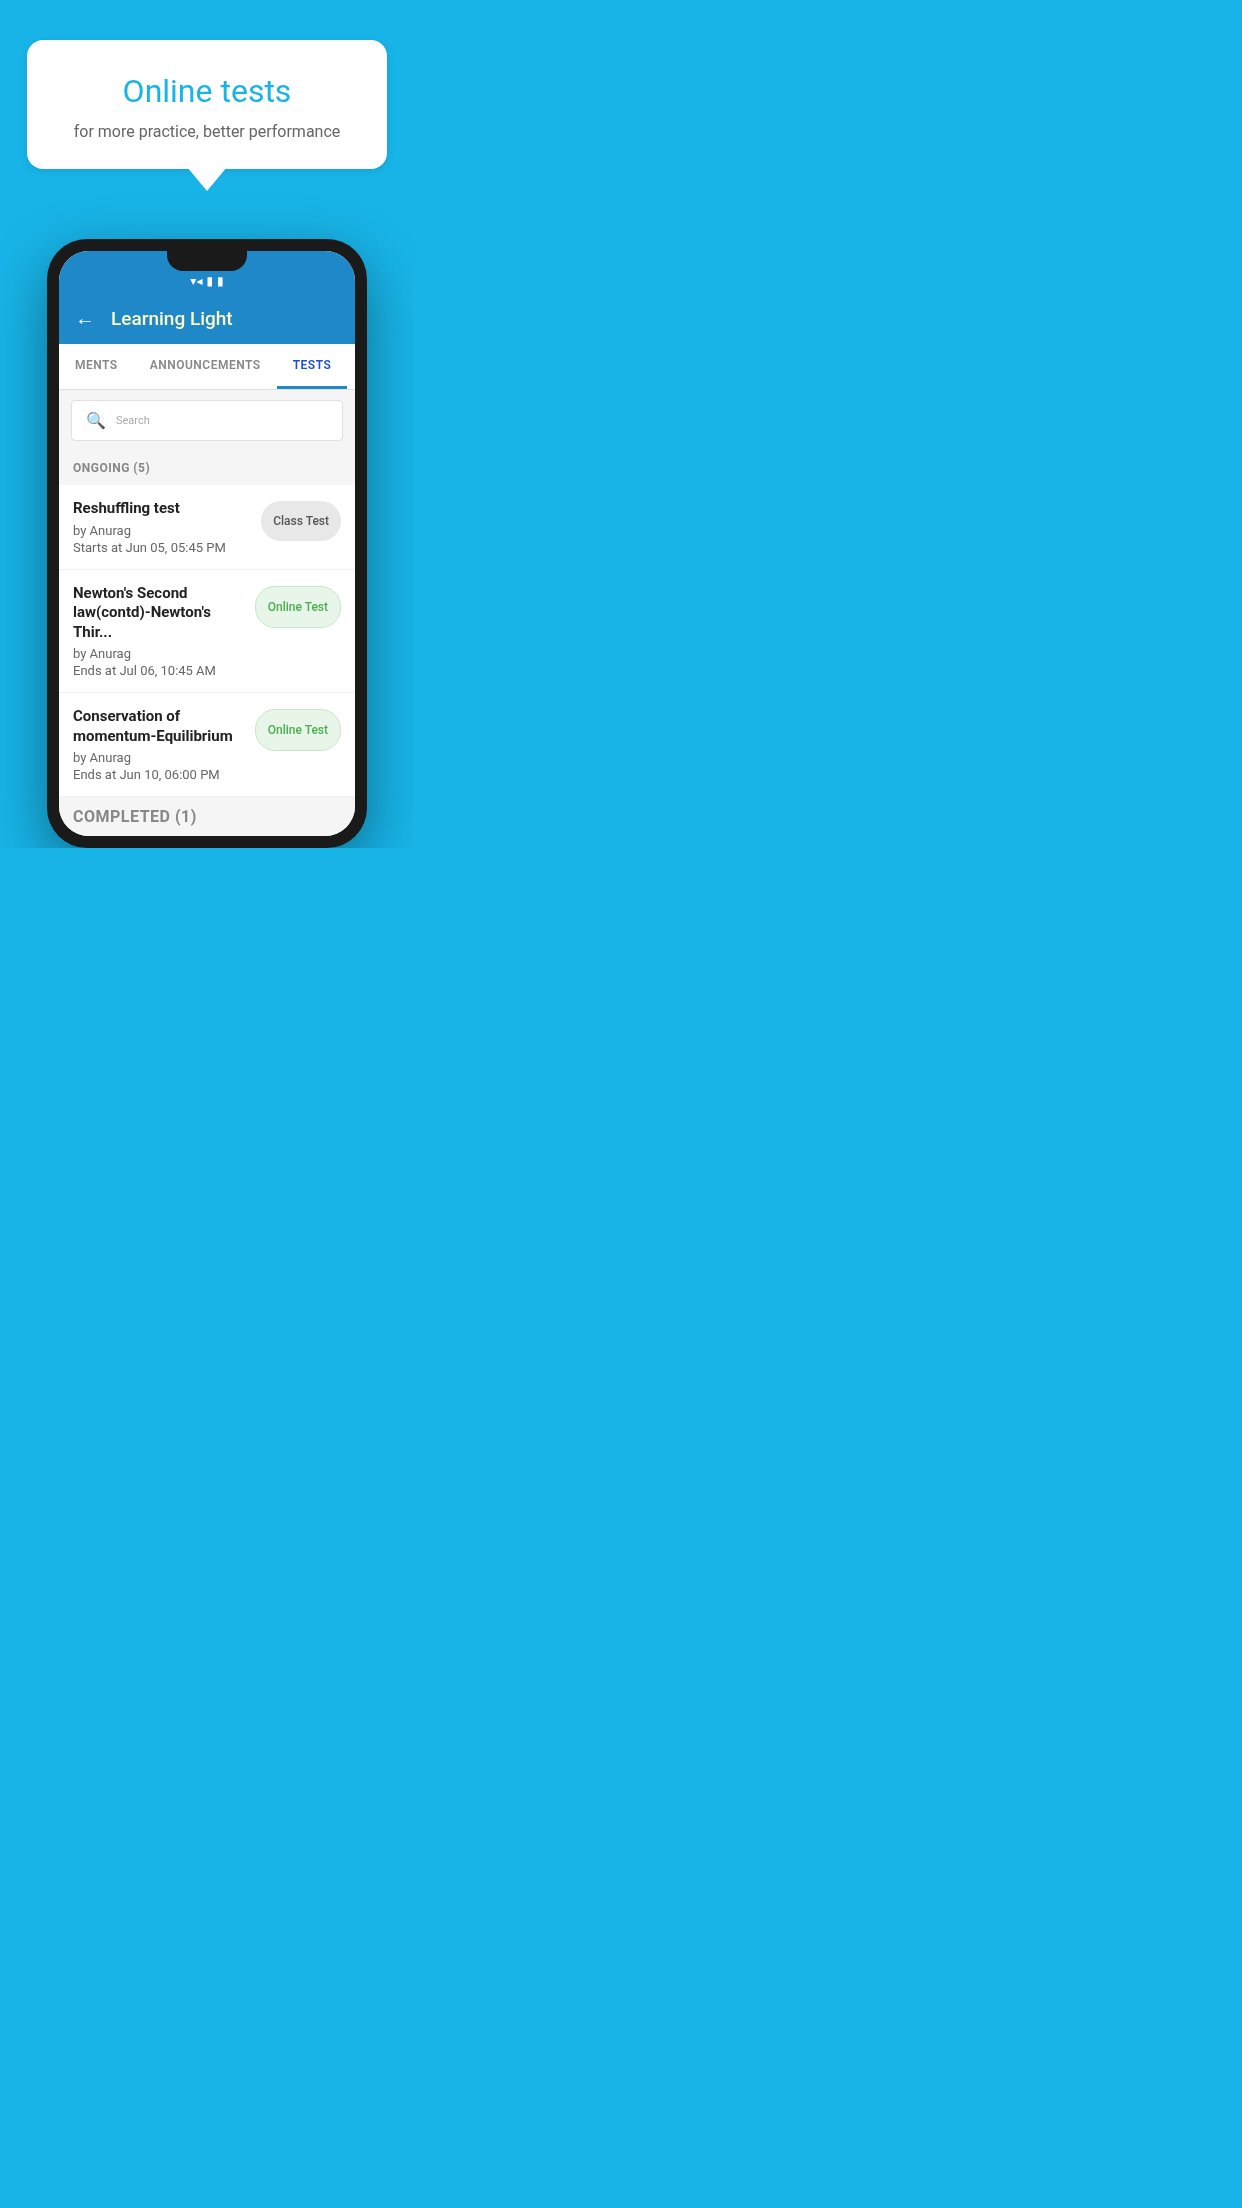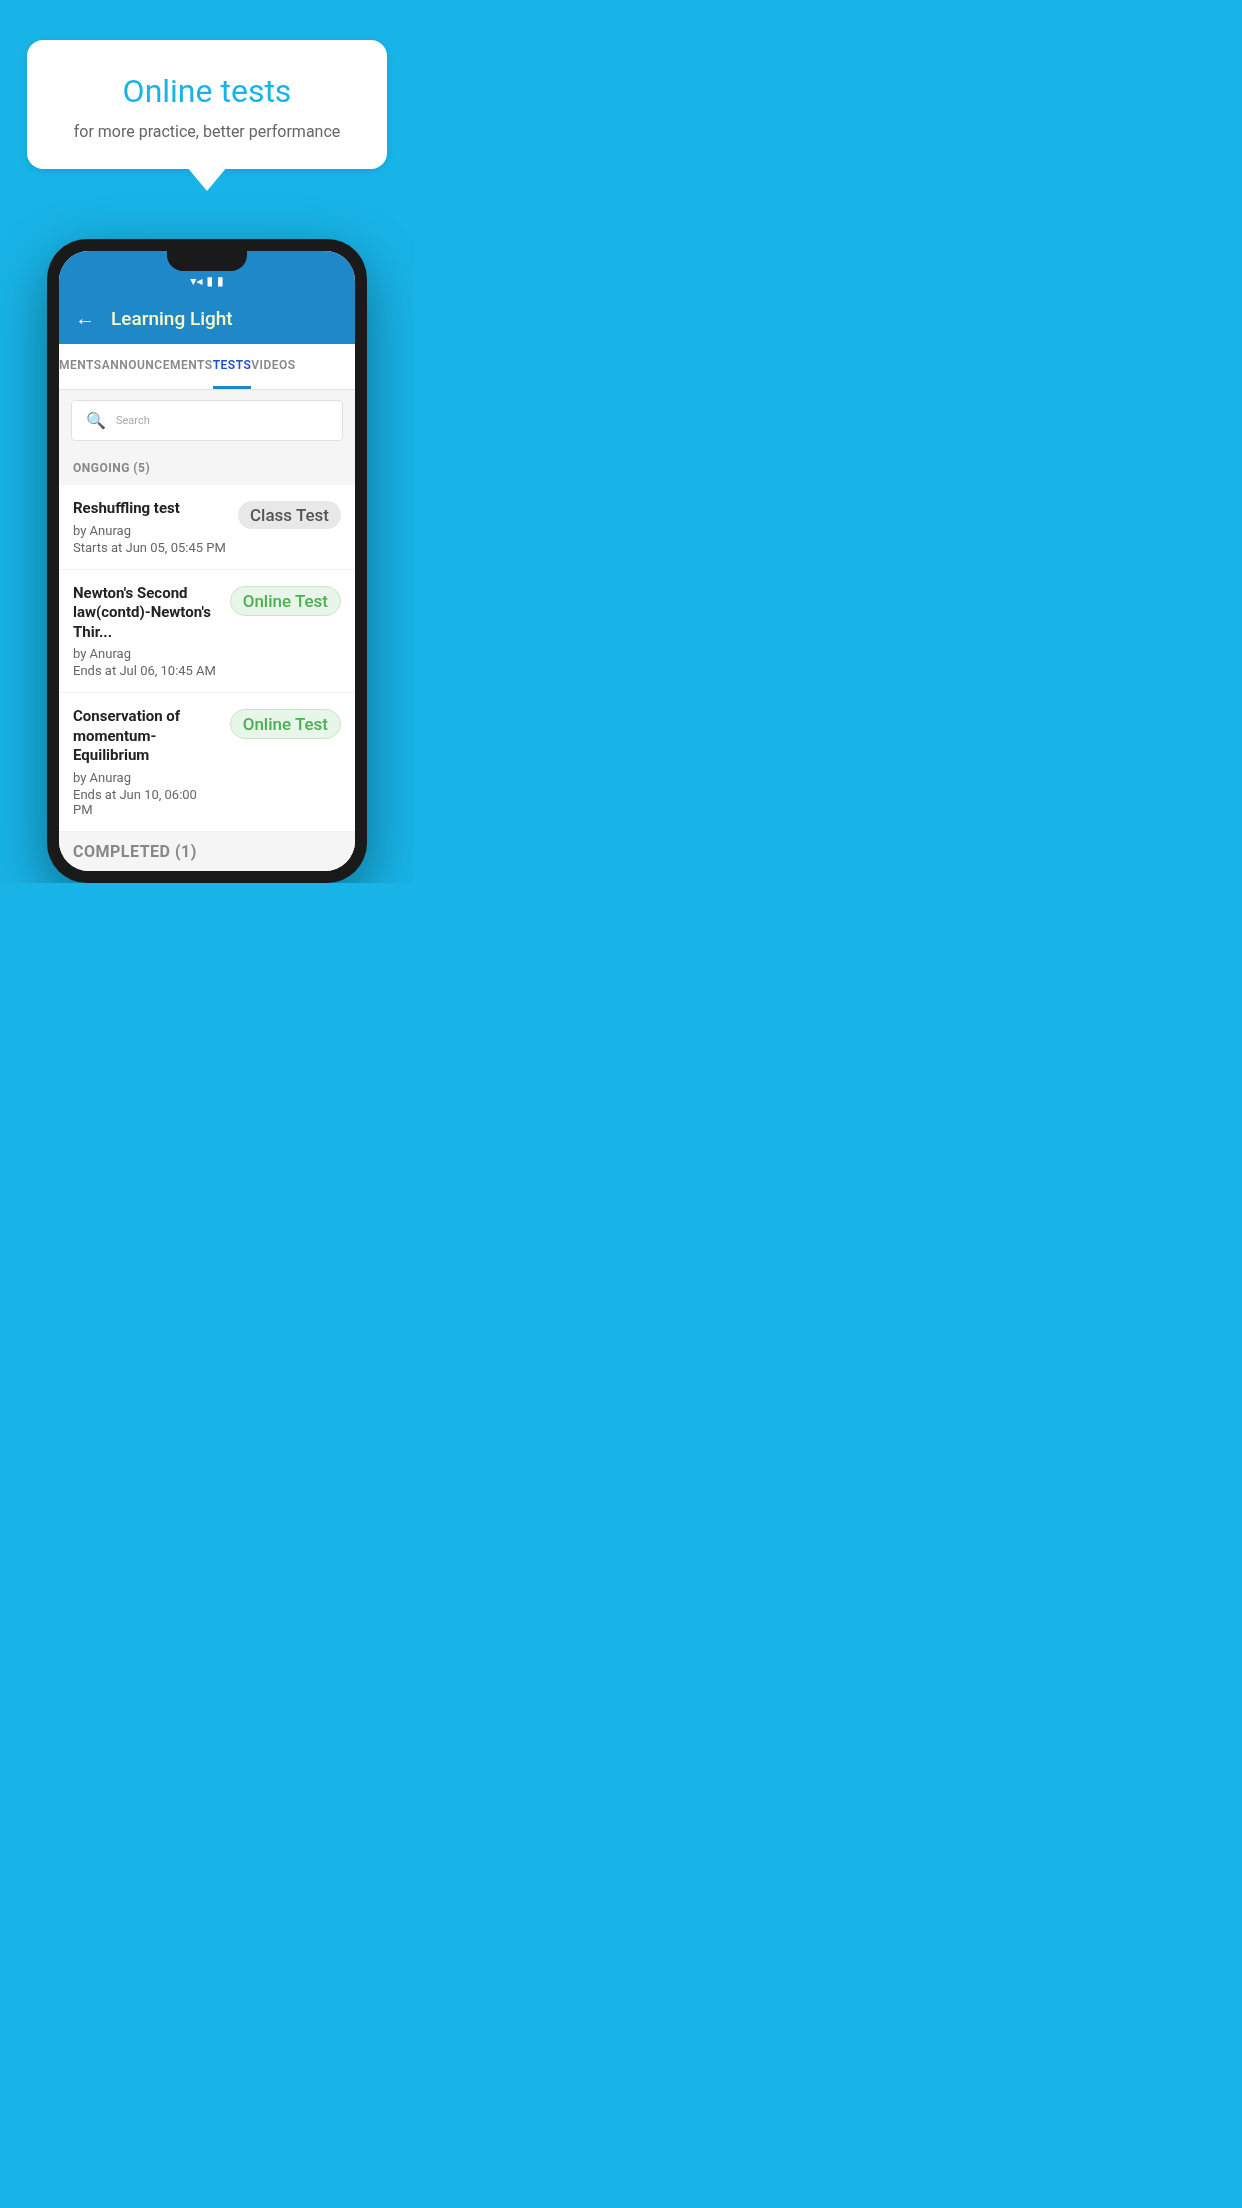--- a/index.html
+++ b/index.html
@@ -140,21 +140,21 @@
 
     
     .tabs {
       display: flex;
       background: white;
       border-bottom: 1px solid #e0e0e0;
       overflow-x: auto;
     }
 
     .tab {
-      padding: 14px 0;
+      padding: 14px 16px;
       font-size: 12px;
       font-weight: 600;
       color: #888;
       white-space: nowrap;
       cursor: pointer;
       letter-spacing: 0.5px;
     }
 
     .tab.active {
       color: #1d4ed8;
@@ -229,22 +229,22 @@
       margin-bottom: 2px;
     }
 
     .test-time {
       font-size: 13px;
       color: #666;
     }
 
     .test-badge {
       border-radius: 20px;
-      padding: 4px 12px;
-      font-size: 17px;
+      padding: 13px 12px;
+      font-size: 12px;
       font-weight: 500;
       white-space: nowrap;
       margin-top: 2px;
     }
 
     .badge-class {
       background: #e8e8e8;
       color: #555;
     }
 

